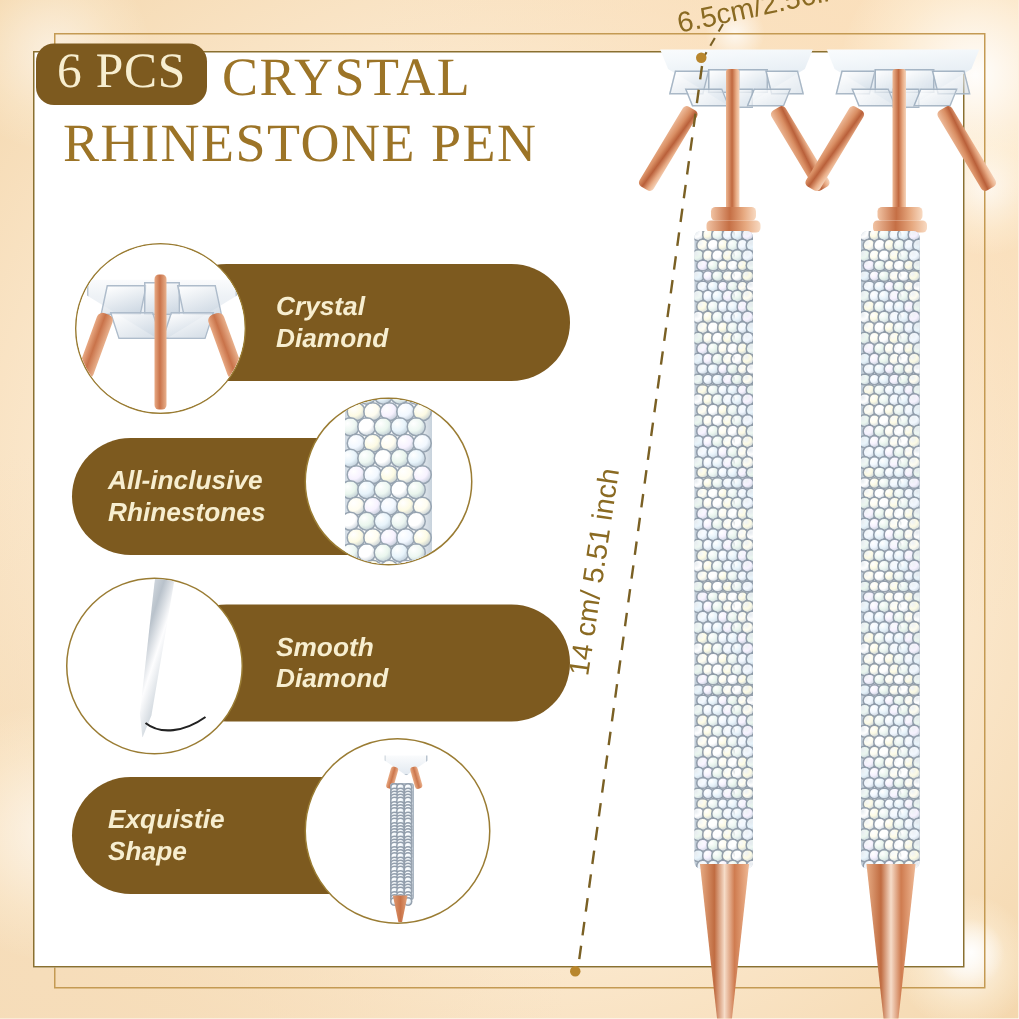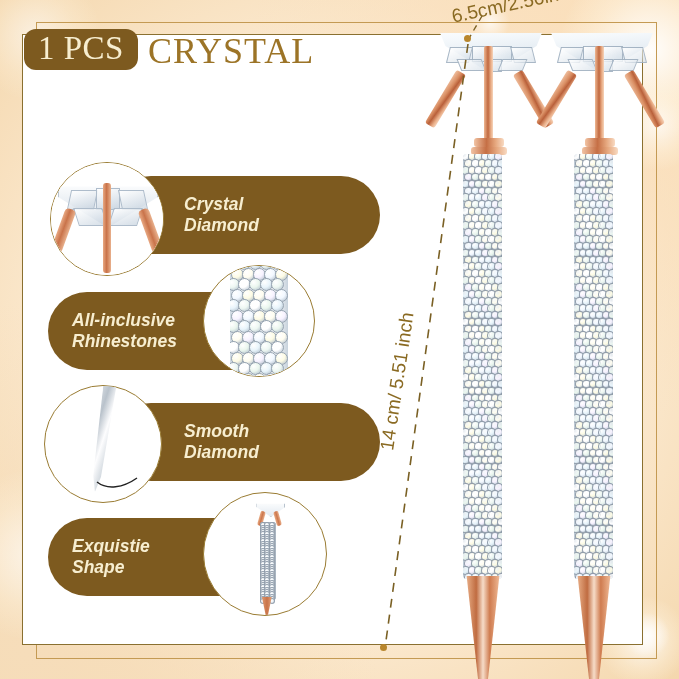--- a/index.html
+++ b/index.html
@@ -125,21 +125,22 @@
   <div class="bokeh" style="left:-50px;top:470px;width:170px;height:170px;opacity:.7;"></div>
   <div class="bokeh" style="left:-30px;top:-30px;width:130px;height:130px;opacity:.6;"></div>
   <div class="bokeh" style="left:598px;top:596px;width:90px;height:90px;opacity:.8;"></div>
   <div class="sparkle" style="left:624px;top:612px;width:46px;height:46px;"></div>
   <div class="sparkle" style="left:470px;top:2px;width:40px;height:40px;opacity:.8;"></div>
 
   <div class="frame-outer"></div>
   <div class="frame-inner"></div>
 
   <div class="title-wrap">
-    <span class="pcs-badge">1 PCS</span><span class="title-l1">CRYSTAL</span>
+    <span class="pcs-badge">6 PCS</span><span class="title-l1">CRYSTAL</span>
+    <span class="title-l2">RHINESTONE PEN</span>
   </div>
 
   <div class="feature">
     <div class="pill" style="left:112px;top:176px;width:196px;height:78px;padding-left:72px;">
       <span>Crystal
 Diamond</span>
     </div>
     <div class="circle" style="left:50px;top:162px;width:112px;height:112px;">
       <div class="dia-cl">
         <div class="dia-top"></div>

